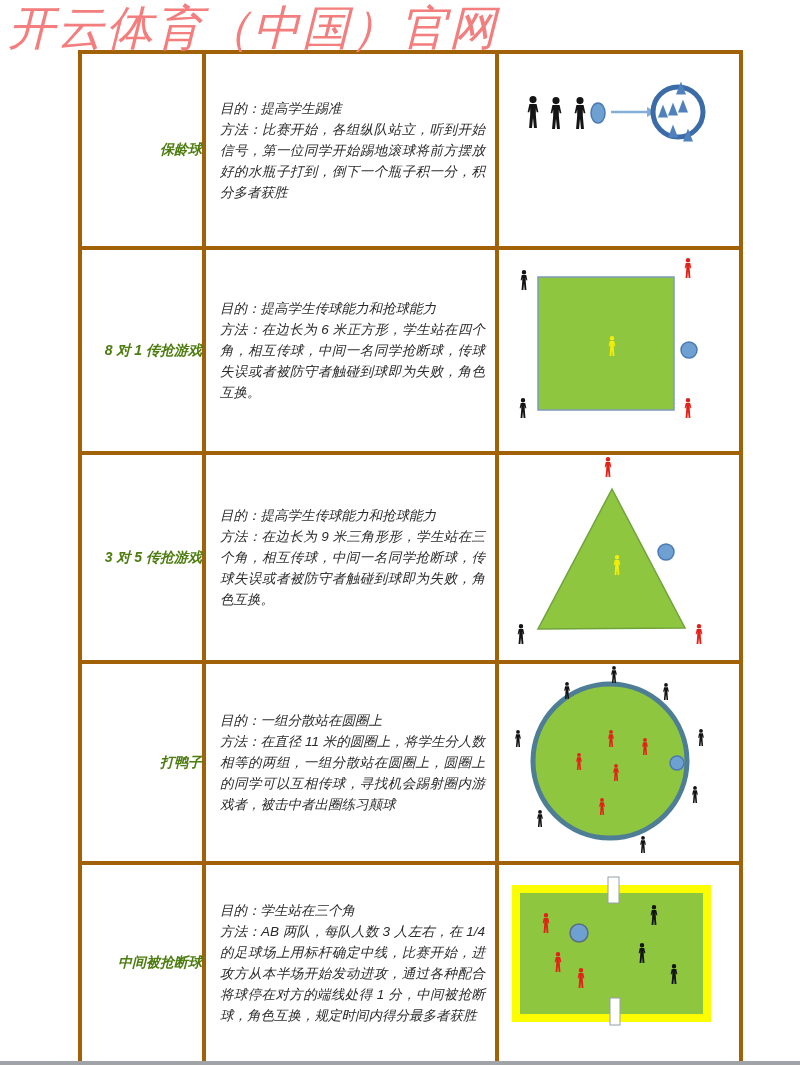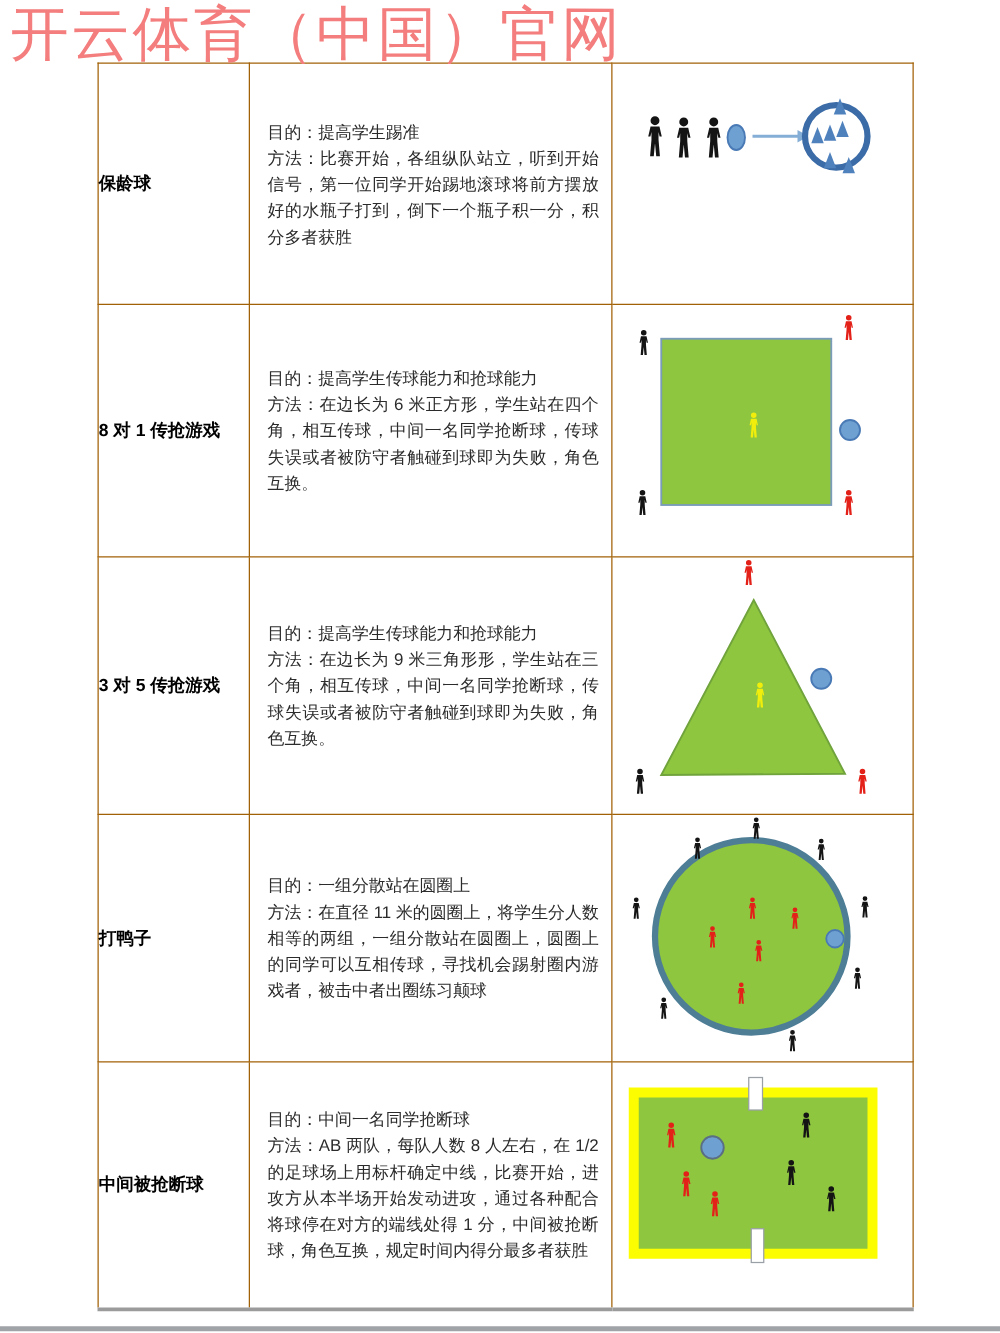--- a/index.html
+++ b/index.html
@@ -1,26 +1,26 @@
 <!DOCTYPE html>
 <html><head>
 <meta charset="utf-8">
 <style>
   html,body{margin:0;padding:0;background:#ffffff;}
   .page{position:relative;width:800px;height:1066px;background:#fff;overflow:hidden;
-        font-family:"Liberation Sans","DejaVu Sans",sans-serif;}
+        font-family:"Liberation Sans","DejaVu Sans",sans-serif;font-style:italic;}
   .watermark{position:absolute;left:8px;top:2px;font-size:47px;line-height:52px;
              font-family:"Liberation Serif","DejaVu Serif",serif;font-weight:500;
              letter-spacing:2px;white-space:nowrap;z-index:10;pointer-events:none;}
   table.games{position:absolute;left:78px;top:50px;border-collapse:collapse;table-layout:fixed;}
-  table.games td{border:1px solid #a16207;padding:0;vertical-align:middle;}
+  table.games td{border:4px solid #a16207;padding:0;vertical-align:middle;}
   tr.r0 td{height:192px;} tr.r1 td{height:201px;} tr.r2 td{height:205px;}
   tr.r3 td{height:197px;} tr.r4 td{height:196px;}
   tr.r4 td{border-bottom:3px solid #9b9b9b;}
-  td.name{width:120px;text-align:left;font-weight:bold;font-size:14px;color:#000000;margin-top:36px;}
+  td.name{width:120px;text-align:right;font-weight:bold;font-size:14px;color:#4d7c0f;margin-top:36px;}
   td.desc{width:289px;}
   td.desc .txt{padding:0 10px 0 14px;font-size:13.5px;line-height:21px;color:#2b2b2b;text-align:justify;}
   td.diag{width:240px;}
   td.diag svg{display:block;}
   .bottom-bar{position:absolute;left:0;bottom:1px;width:800px;height:4px;background:#a0a4a8;}
 </style>
 </head>
 <body>
 
 <div class="page">
@@ -120,22 +120,22 @@
               <path d="M6 0a2.9 2.9 0 1 1-.01 5.8A2.9 2.9 0 0 1 6 0zM3.1 6.6h5.8l1.5 6.6H9l-.7-3v5l.9 10.8H6.8L6 17.6 5.2 26H2.8l.9-10.8v-5l-.7 3H1.6z" fill="#e32119" transform="translate(113.07692307692308,100) scale(0.6538461538461539)"></path>
               <path d="M6 0a2.9 2.9 0 1 1-.01 5.8A2.9 2.9 0 0 1 6 0zM3.1 6.6h5.8l1.5 6.6H9l-.7-3v5l.9 10.8H6.8L6 17.6 5.2 26H2.8l.9-10.8v-5l-.7 3H1.6z" fill="#e32119" transform="translate(99.07692307692308,134) scale(0.6538461538461539)"></path>
               <ellipse cx="178" cy="99" rx="7" ry="7" fill="#6fa0d2" stroke="#4a7ab5" stroke-width="1.5"></ellipse>
             </svg>
         </td>
       </tr>
       <tr class="r4">
         <td class="name">中间被抢断球</td>
         <td class="desc">
           <div class="txt">
-            <div>目的：中间一名同学抢断球</div>
-            <div>方法：AB 两队，每队人数 8 人左右，在 1/2 的足球场上用标杆确定中线，比赛开始，进攻方从本半场开始发动进攻，通过各种配合将球停在对方的端线处得 1 分，中间被抢断球，角色互换，规定时间内得分最多者获胜</div>
+            <div>目的：学生站在三个角</div>
+            <div>方法：AB 两队，每队人数 3 人左右，在 1/4 的足球场上用标杆确定中线，比赛开始，进攻方从本半场开始发动进攻，通过各种配合将球停在对方的端线处得 1 分，中间被抢断球，角色互换，规定时间内得分最多者获胜</div>
           </div>
         </td>
         <td class="diag">
           <svg width="240" height="196" viewBox="0 0 240 196">
               <rect x="13" y="20" width="199" height="137" fill="#fdfd02" stroke="none" stroke-width="0"></rect>
               <rect x="21" y="28" width="183" height="121" fill="#8ec63f" stroke="none" stroke-width="0"></rect>
               <rect x="109" y="12" width="11" height="26" fill="#ffffff" stroke="#9aa0a6" stroke-width="1"></rect>
               <rect x="111" y="133" width="10" height="27" fill="#ffffff" stroke="#9aa0a6" stroke-width="1"></rect>
               <path d="M6 0a2.9 2.9 0 1 1-.01 5.8A2.9 2.9 0 0 1 6 0zM3.1 6.6h5.8l1.5 6.6H9l-.7-3v5l.9 10.8H6.8L6 17.6 5.2 26H2.8l.9-10.8v-5l-.7 3H1.6z" fill="#e32119" transform="translate(42.38461538461539,48) scale(0.7692307692307693)"></path>
               <path d="M6 0a2.9 2.9 0 1 1-.01 5.8A2.9 2.9 0 0 1 6 0zM3.1 6.6h5.8l1.5 6.6H9l-.7-3v5l.9 10.8H6.8L6 17.6 5.2 26H2.8l.9-10.8v-5l-.7 3H1.6z" fill="#e32119" transform="translate(54.38461538461539,87) scale(0.7692307692307693)"></path>

